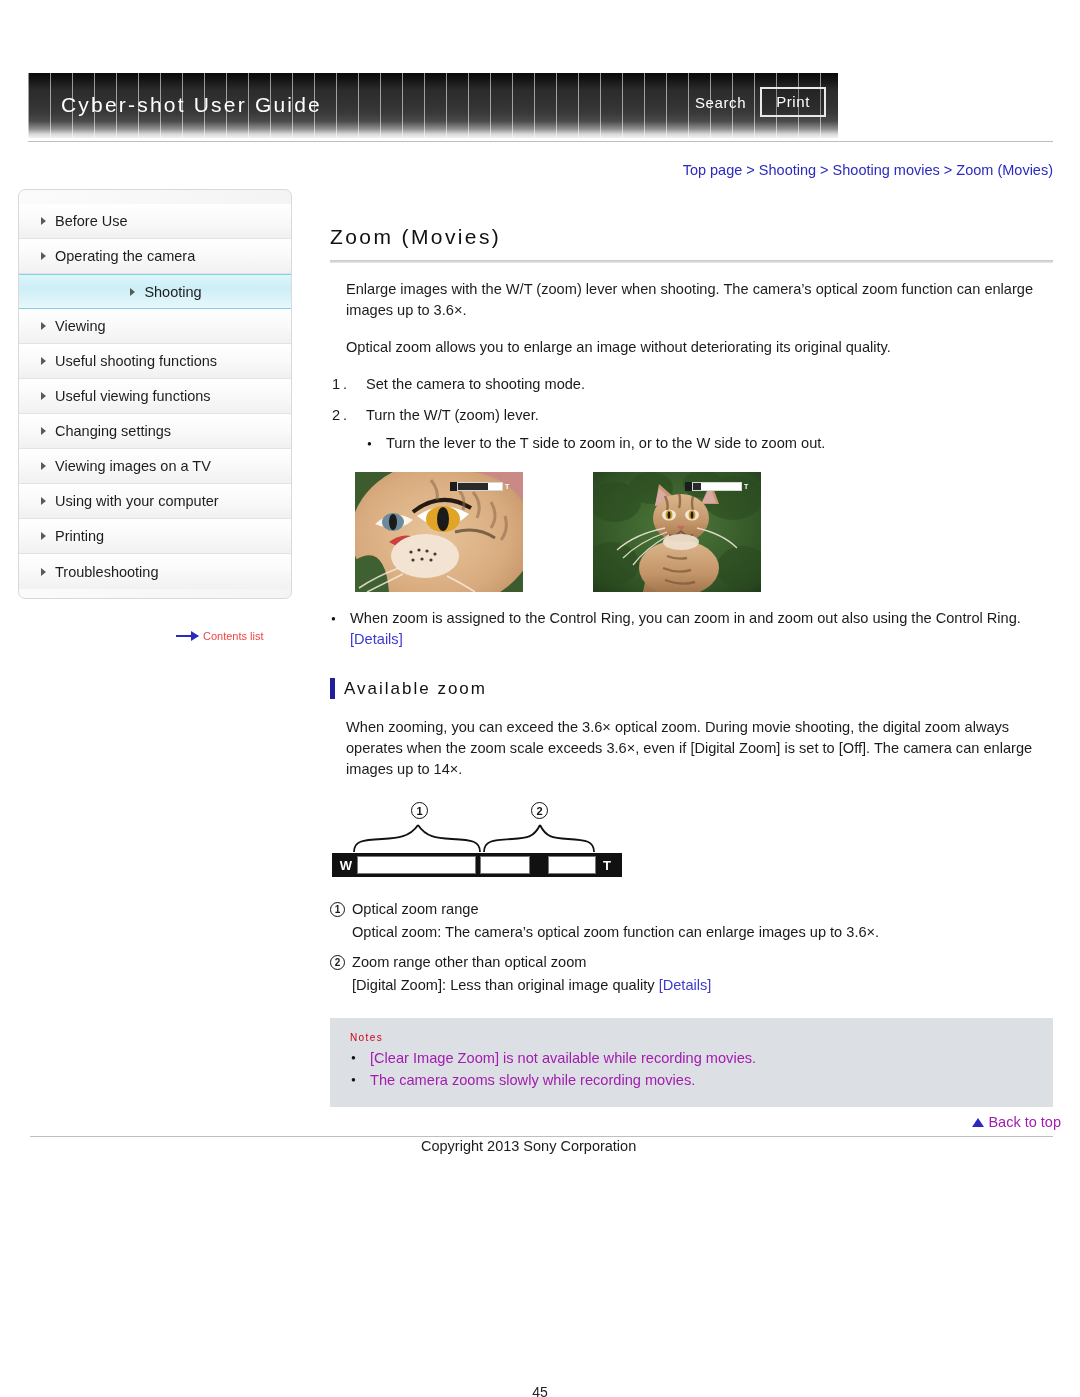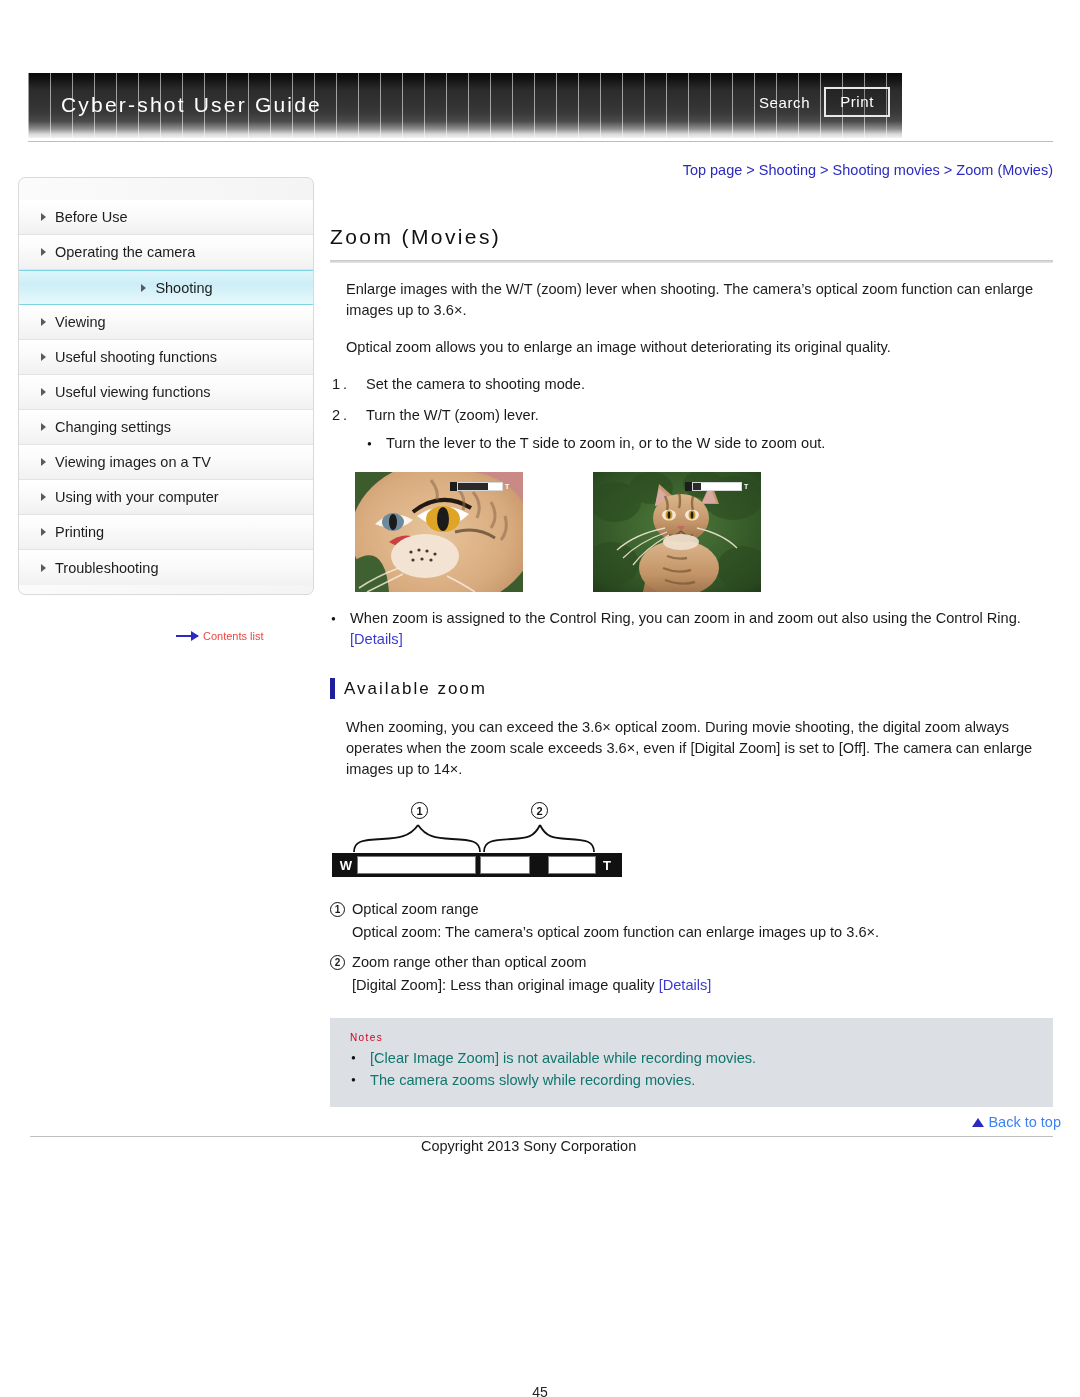--- a/index.html
+++ b/index.html
@@ -8,21 +8,21 @@
     width: 1080px; height: 1397px;
     background: #ffffff;
     font-family: "Liberation Sans", sans-serif;
     color: #1a1a1a;
   }
   .page { position: relative; width: 1080px; height: 1397px; overflow: hidden; }
 
   
   .header-band {
     position: absolute; left: 28px; top: 73px;
-    width: 874px; height: 65px;
+    width: 810px; height: 65px;
     background: linear-gradient(to bottom,
         #0a0a0a 0%, #111111 8%, #2b2b2b 26%, #343434 52%,
         #3a3a3a 62%, #4a4a4a 74%, #8e8e8e 86%, #d8d8d8 94%, #f2f2f2 100%);
     overflow: hidden;
   }
   .header-stripes {
     position: absolute; inset: 0;
     background-image: repeating-linear-gradient(to right,
       rgba(255,255,255,0.55) 0px, rgba(255,255,255,0.55) 1px,
       rgba(255,255,255,0) 1px, rgba(255,255,255,0) 22px);
@@ -60,26 +60,26 @@
   
   .breadcrumb {
     position: absolute; right: 27px; top: 162px;
     font-size: 14.5px; color: #2a2ac0;
     white-space: nowrap;
     cursor: pointer;
   }
 
   
   .sidebar {
-    position: absolute; left: 18px; top: 177px;
-    width: 296px;
+    position: absolute; left: 18px; top: 189px;
+    width: 274px;
     background: linear-gradient(to right, #fbfbfb, #f4f4f4);
     border: 1px solid #d9d9d9;
     border-radius: 7px;
-    padding: 22px 0 9px 0;
+    padding: 14px 0 9px 0;
   }
   .nav-item {
     position: relative;
     height: 35px;
     display: flex; align-items: center;
     padding-left: 22px;
     font-size: 14.5px;
     color: #1d1d1d;
     border-bottom: 1px solid #e3e3e3;
     background: linear-gradient(to bottom, #ffffff 0%, #fafafa 45%, #f1f1f1 100%);
@@ -257,32 +257,32 @@
     padding: 14px 20px 16px 20px;
     width: 723px;
   }
   .notes-title {
     color: #d0021b; font-size: 10px; letter-spacing: 1.4px;
     margin-bottom: 4px;
   }
   .notes ul { margin: 0; padding: 0; list-style: none; }
   .notes li {
     position: relative; padding-left: 20px;
-    font-size: 14.6px; line-height: 22px; color: #0f766e;
+    font-size: 14.6px; line-height: 22px; color: #a21caf;
   }
   .notes li::before {
     content: "●"; position: absolute; left: 1px; top: 0;
     font-size: 8px; line-height: 22px; color: #111;
   }
 
   
   .back-top {
     position: absolute; right: 19px; top: 1114px;
     display: flex; align-items: center; gap: 4px;
-    color: #3b82f6; font-size: 14.5px; cursor: pointer;
+    color: #a21caf; font-size: 14.5px; cursor: pointer;
   }
   .tri-up {
     width: 0; height: 0;
     border-left: 6px solid transparent;
     border-right: 6px solid transparent;
     border-bottom: 9px solid #2a2ac0;
   }
   .footer-rule {
     position: absolute; left: 30px; top: 1136px;
     width: 1023px; height: 1px; background: #bfbfbf;

